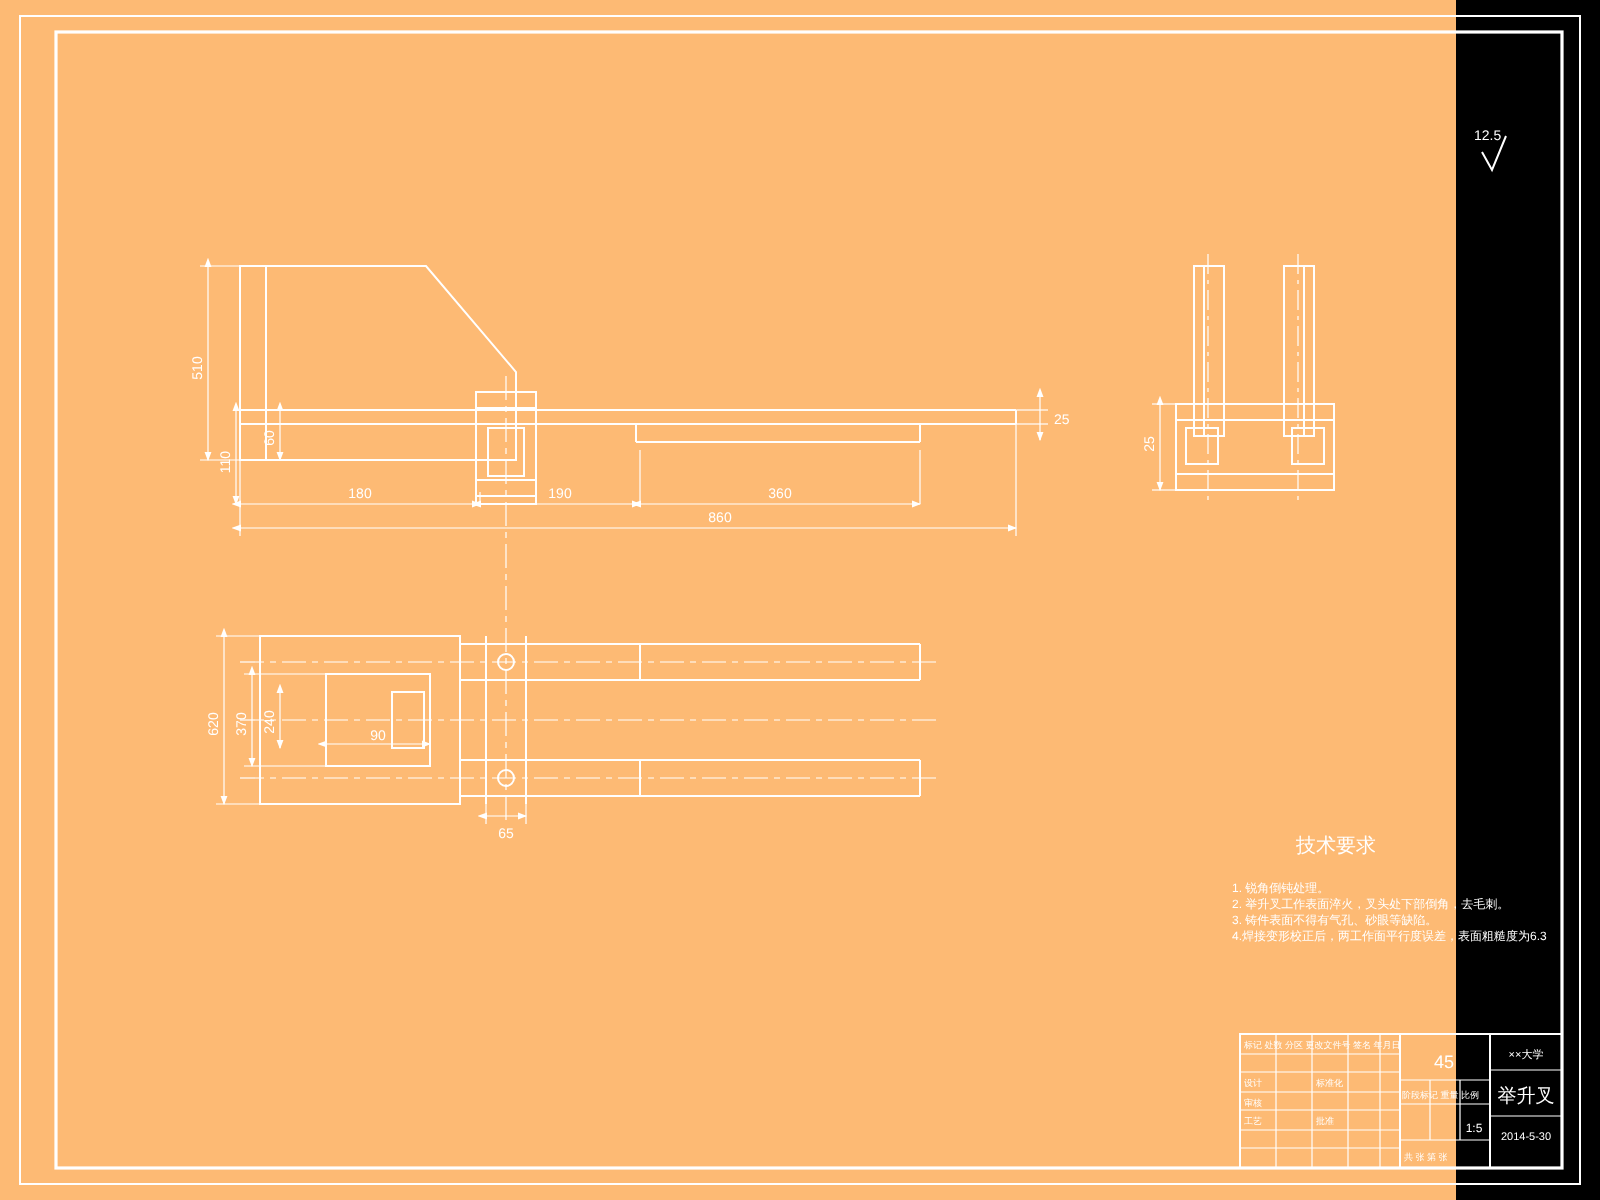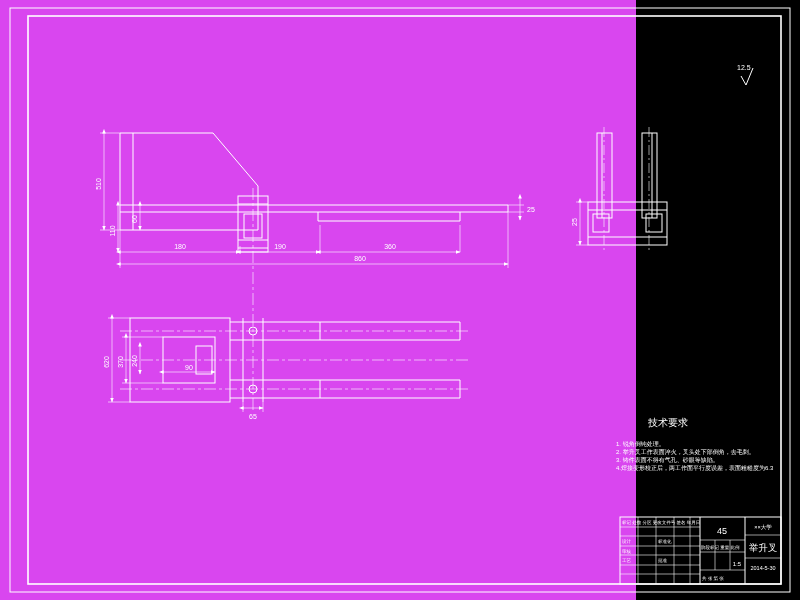--- a/index.html
+++ b/index.html
@@ -1,16 +1,16 @@
 <!DOCTYPE html>
 <html><head>
 <meta charset="utf-8">
 <style>
   html,body{margin:0;padding:0;background:#000;width:800px;height:600px;overflow:hidden;}
-  #sheet{position:relative;width:636px;height:600px;background:#d946ef;
+  #sheet{position:relative;width:728px;height:600px;background:#fdba74;
          font-family:"Liberation Sans", sans-serif;}
   svg{position:absolute;left:0;top:0;}
   svg text{fill:#fff;stroke:none;font-family:"Liberation Sans", sans-serif;}
   .dim{font-size:7px;}
   .tiny{font-size:4.5px;}
 </style>
 </head>
 <body>
 
 <div id="sheet">

